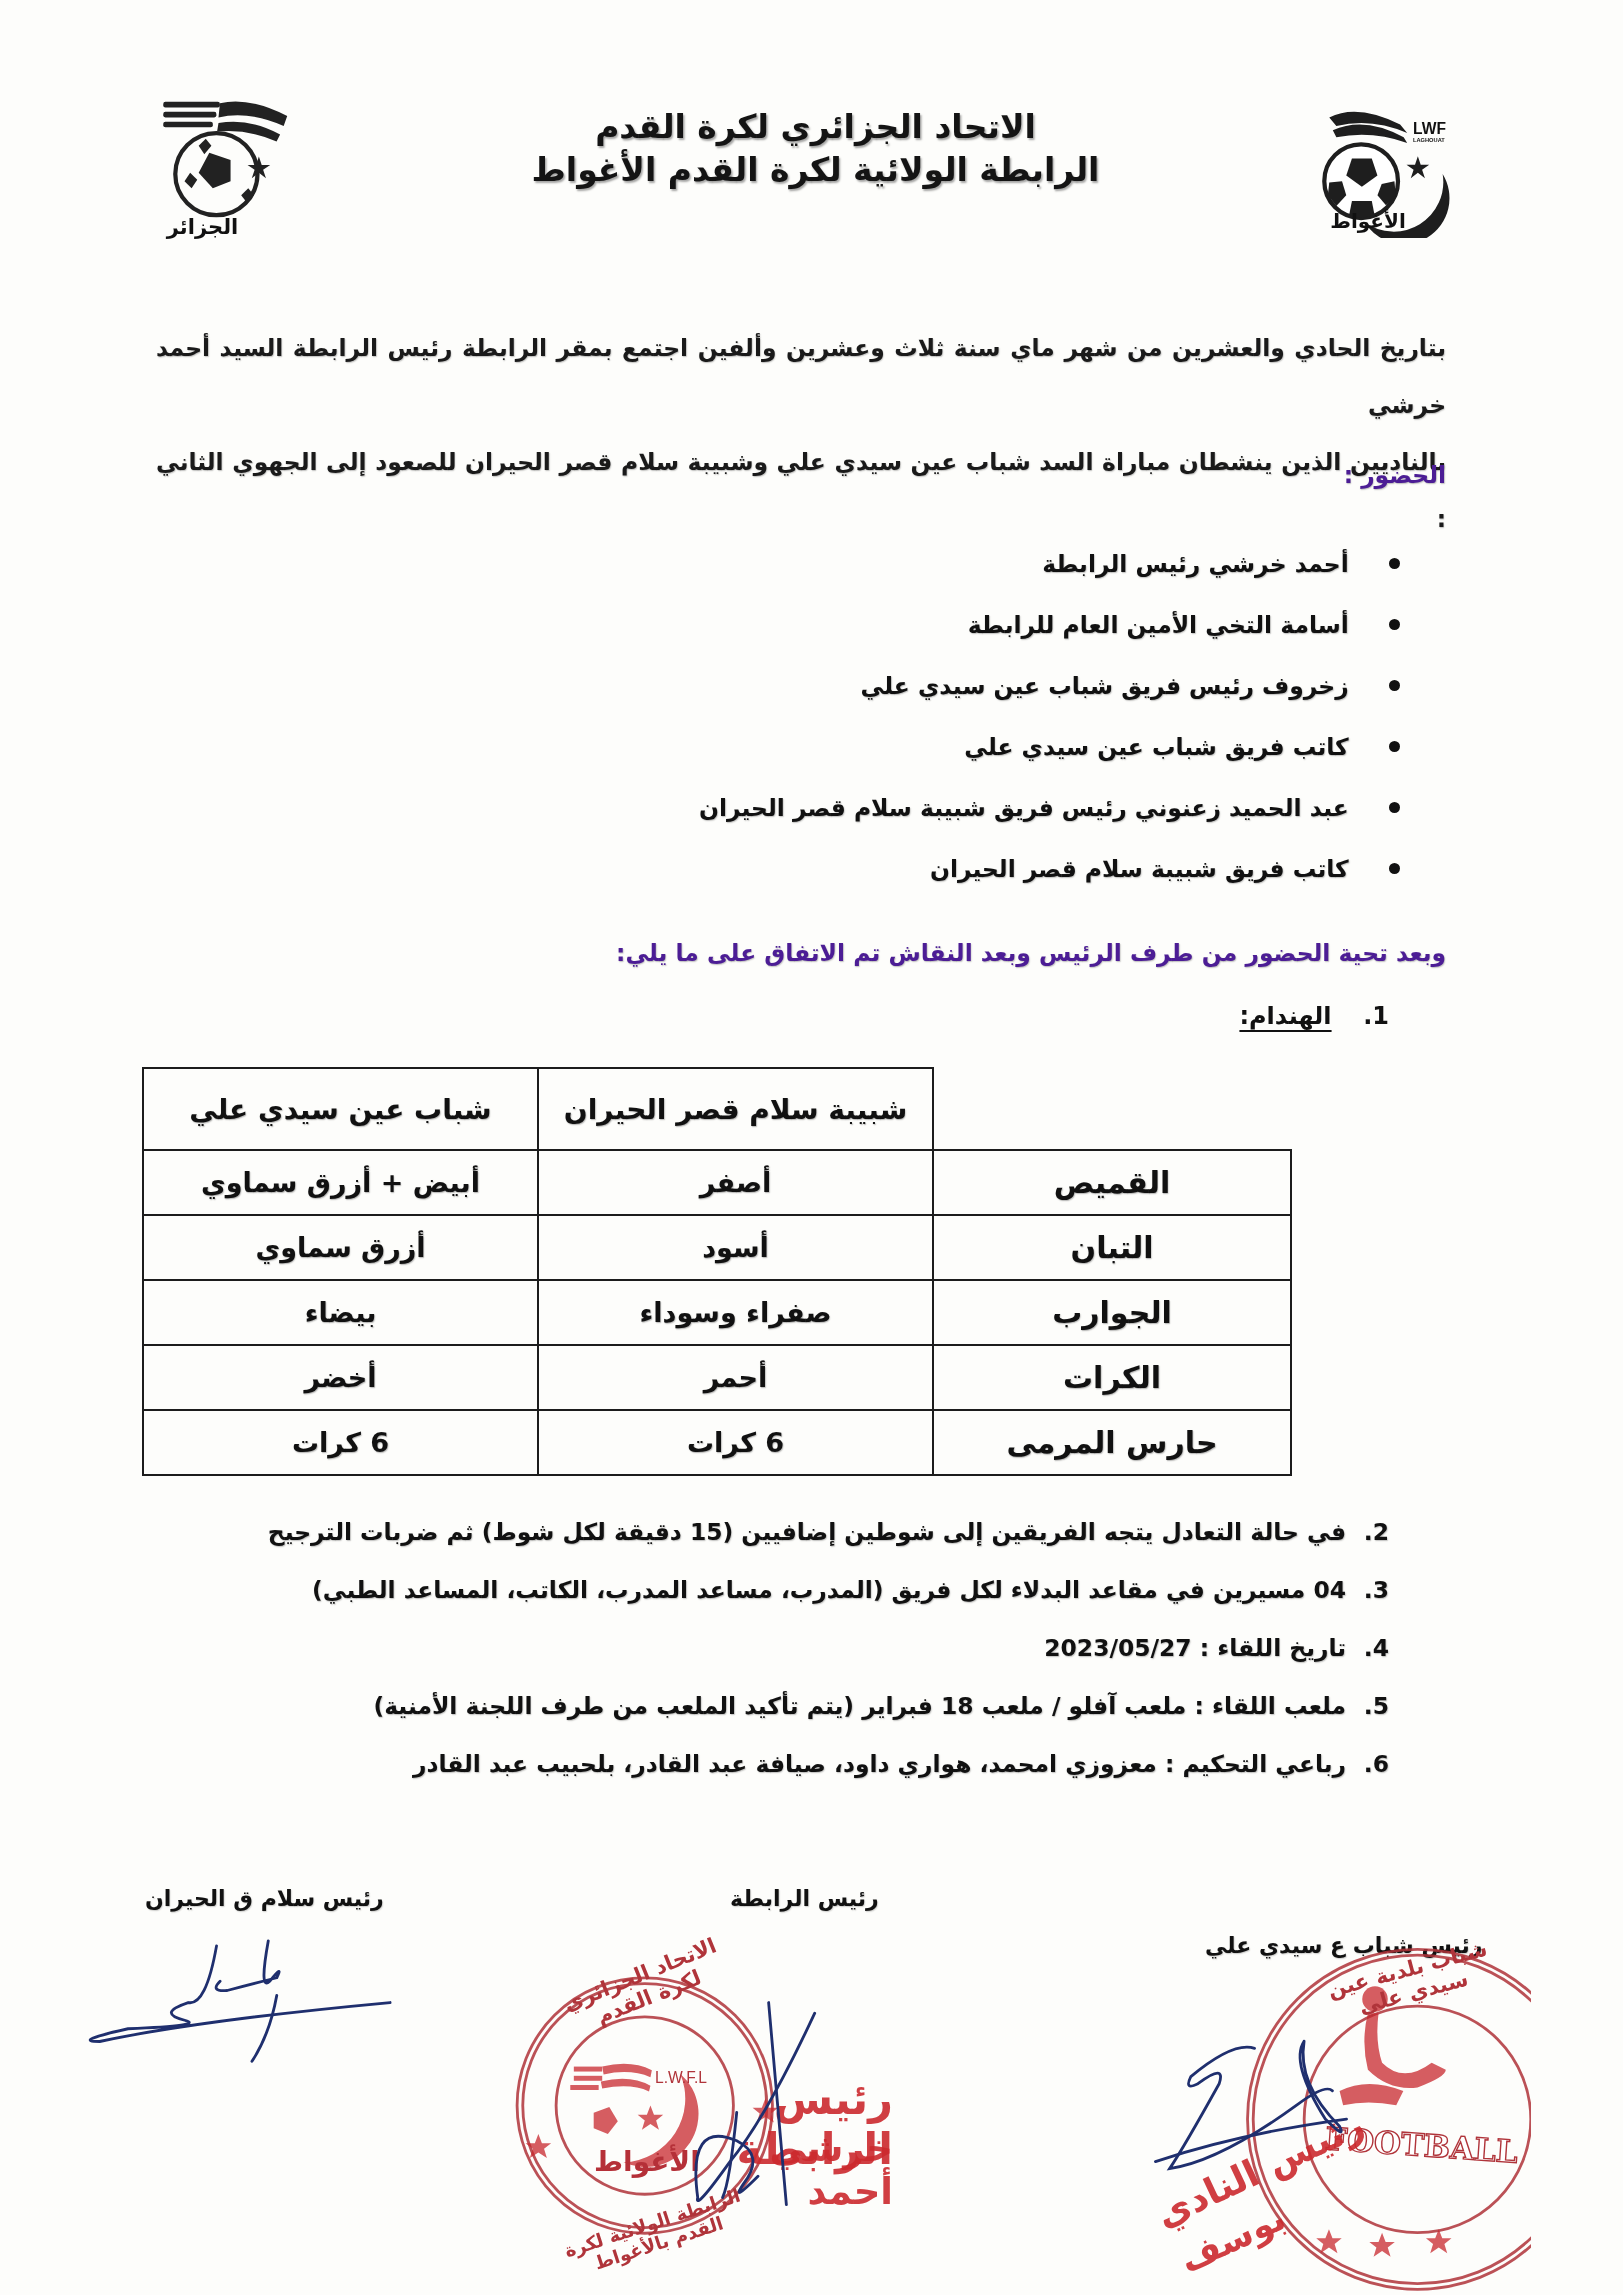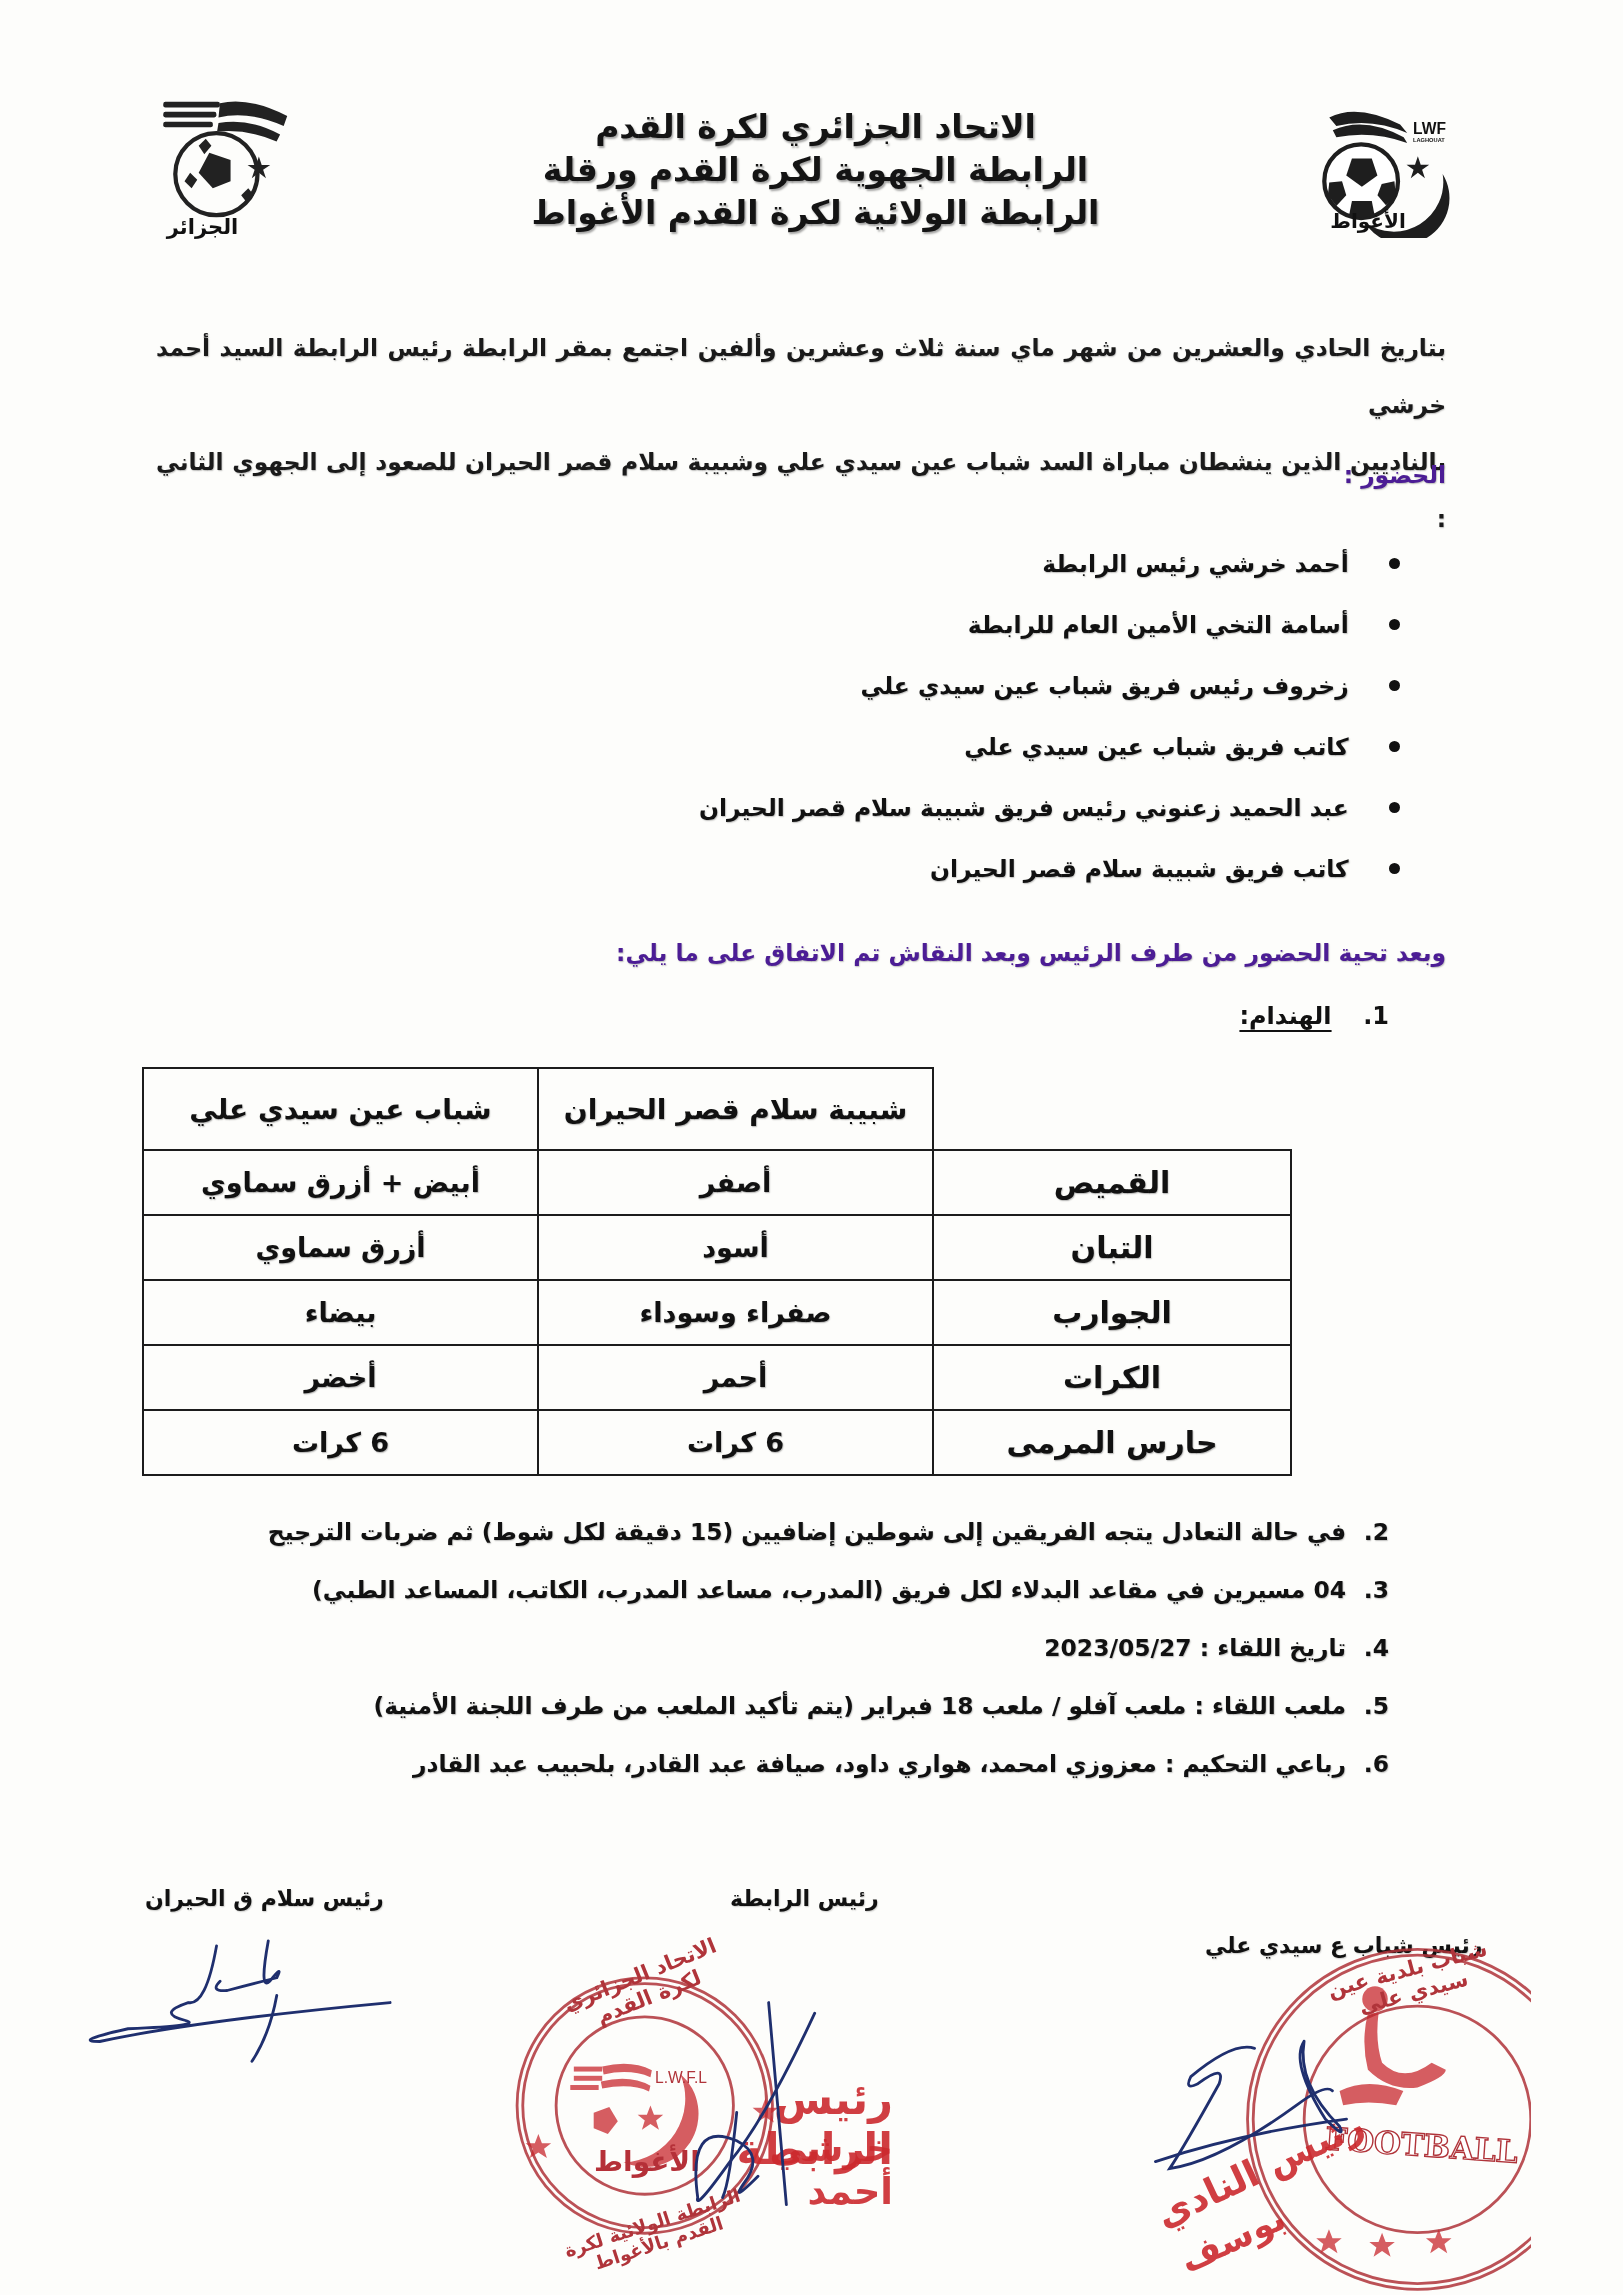--- a/index.html
+++ b/index.html
@@ -80,21 +80,20 @@
       <polygon points="155,85 159,97 171,97 161,104 165,116 155,108 145,116 149,104 139,97 151,97"></polygon>
     </g>
   </svg>
   <div style="position:absolute; left:105px; top:24px; font-weight:bold; font-size:15.6px; font-family:'Liberation Sans',sans-serif;">LWF</div>
   <div style="position:absolute; left:105px; top:41px; font-weight:bold; font-size:5.7px; font-family:'Liberation Sans',sans-serif;">LAGHOUAT</div>
   <div style="position:absolute; left:14px; width:92px; top:113px; text-align:center; direction:rtl; font-weight:bold; font-size:20px;">الأغواط</div>
 </div>
 
 <div class="abs header-title">
   <div>الاتحاد الجزائري لكرة القدم</div>
-  <div>الرابطة الجهوية لكرة القدم ورقلة</div>
   <div>الرابطة الولائية لكرة القدم الأغواط</div>
 </div>
 
 <div class="abs para" style="top:320px;">
   <div style="text-align-last:justify;">بتاريخ الحادي والعشرين من شهر ماي سنة ثلاث وعشرين وألفين اجتمع بمقر الرابطة رئيس الرابطة السيد أحمد خرشي</div>
   <div>بالناديين الذين ينشطان مباراة السد شباب عين سيدي علي وشبيبة سلام قصر الحيران للصعود إلى الجهوي الثاني :</div>
 </div>
 
 <div class="abs label" style="right:177px; top:461px;">الحضور :</div>
 

